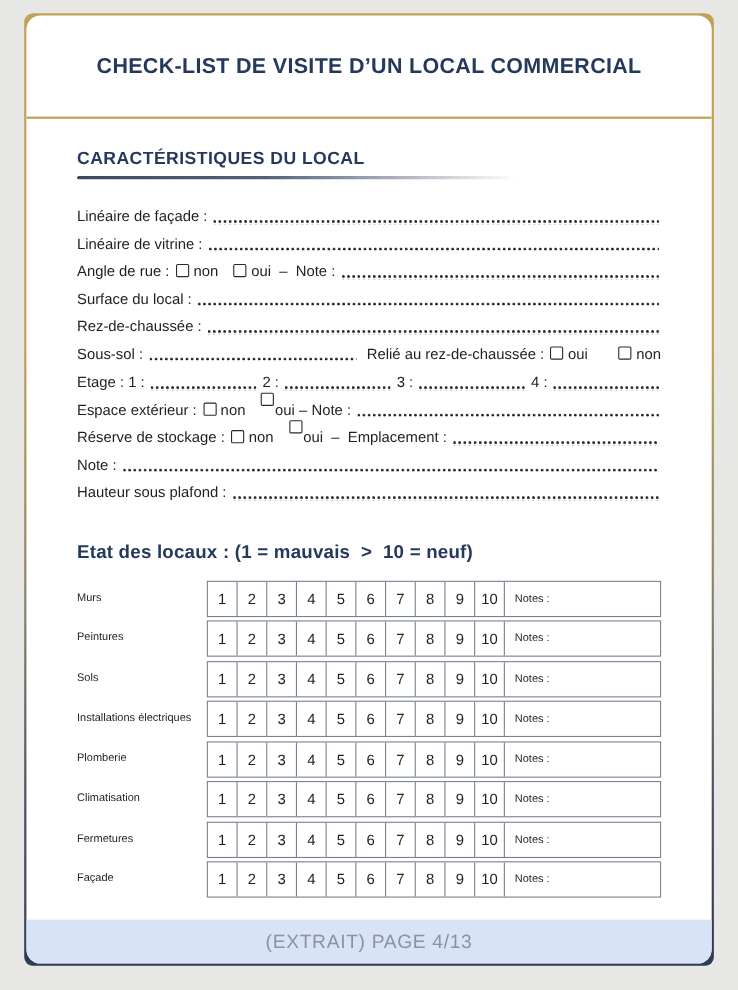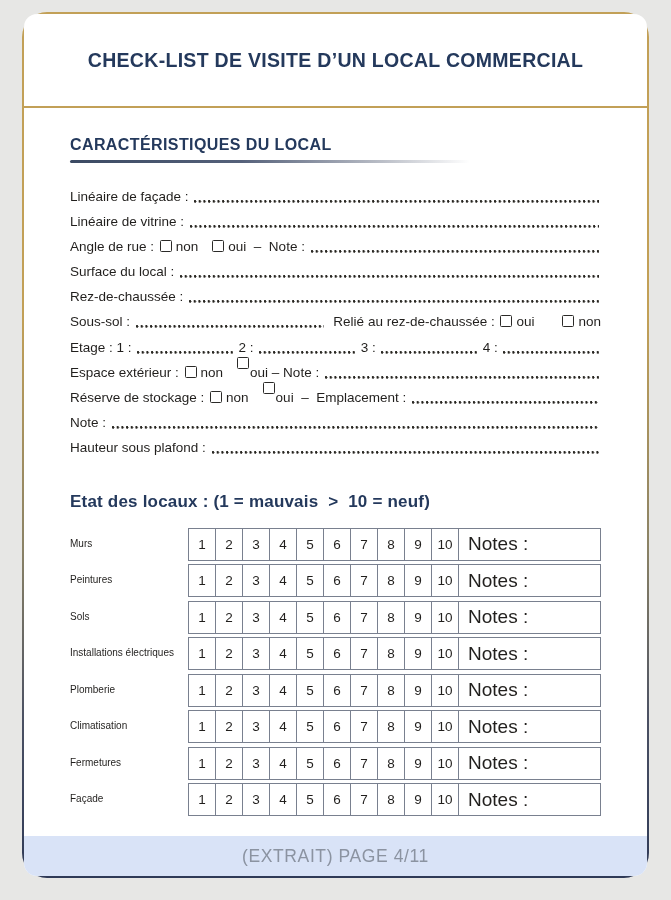--- a/index.html
+++ b/index.html
@@ -4,21 +4,21 @@
 <style>
   :root{
     --page-bg:#e7e7e5; --accent-gold:#c2a057; --navy:#24395c; --text:#211f1d;
     --table-border:#79808f; --footer-bg:#d9e3f7; --footer-text:#8b93a1;
   }
   *{box-sizing:border-box;margin:0;padding:0;}
   html,body{width:671px;height:900px;overflow:hidden;}
   body{background:var(--page-bg);font-family:"Liberation Sans",sans-serif;position:relative;}
   .card-border{
     position:absolute;left:22px;top:12px;width:627px;height:866px;
-    border-radius:25px;padding:2px;
+    border-radius:8px;padding:2px;
     background:linear-gradient(180deg,#c2a057 0%,#c2a057 35%,#8a8266 62%,#4a5063 82%,#2f3a57 100%);
   }
   .card{
     width:100%;height:100%;background:#ffffff;border-radius:13px;
     overflow:hidden;display:flex;flex-direction:column;
   }
   .title-block{
     height:94px;flex:0 0 auto;display:flex;align-items:center;justify-content:center;
     border-bottom:2px solid var(--accent-gold);
   }
@@ -57,21 +57,21 @@
   .t-row{display:flex;align-items:stretch;margin-bottom:3.5px;}
   .t-label{
     width:118px;flex:0 0 auto;display:flex;align-items:center;
     font-size:10px;color:var(--text);line-height:1.25;padding-right:8px;
   }
   .t-grid{flex:1 1 auto;display:flex;border:1.5px solid var(--table-border);background:#fff;min-height:33px;}
   .t-cell{
     flex:0 0 27px;border-right:1px solid var(--table-border);
     display:flex;align-items:center;justify-content:center;font-size:13.5px;color:var(--text);
   }
-  .t-notes{flex:1 1 auto;display:flex;align-items:center;padding-left:9px;font-size:19px;color:var(--text);}
+  .t-notes{flex:1 1 auto;display:flex;align-items:center;padding-left:9px;font-size:10px;color:var(--text);}
   .footer-band{
     flex:0 0 auto;margin-top:auto;height:40px;background:var(--footer-bg);
     display:flex;align-items:center;justify-content:center;
   }
   .footer-text{color:var(--footer-text);font-size:17.5px;letter-spacing:.6px;}
 </style>
 </head>
 <body>
 
 <div class="card-border">
@@ -292,17 +292,17 @@
               <div class="t-cell">9</div>
               <div class="t-cell">10</div>
               <div class="t-notes">Notes :</div>
             </div>
           </div>
         </div>
 
     </div>
 
     <div class="footer-band">
-      <div class="footer-text">(EXTRAIT) PAGE 4/11</div>
+      <div class="footer-text">(EXTRAIT) PAGE 4/13</div>
     </div>
 
   </div>
 </div>
 
 </body></html>

